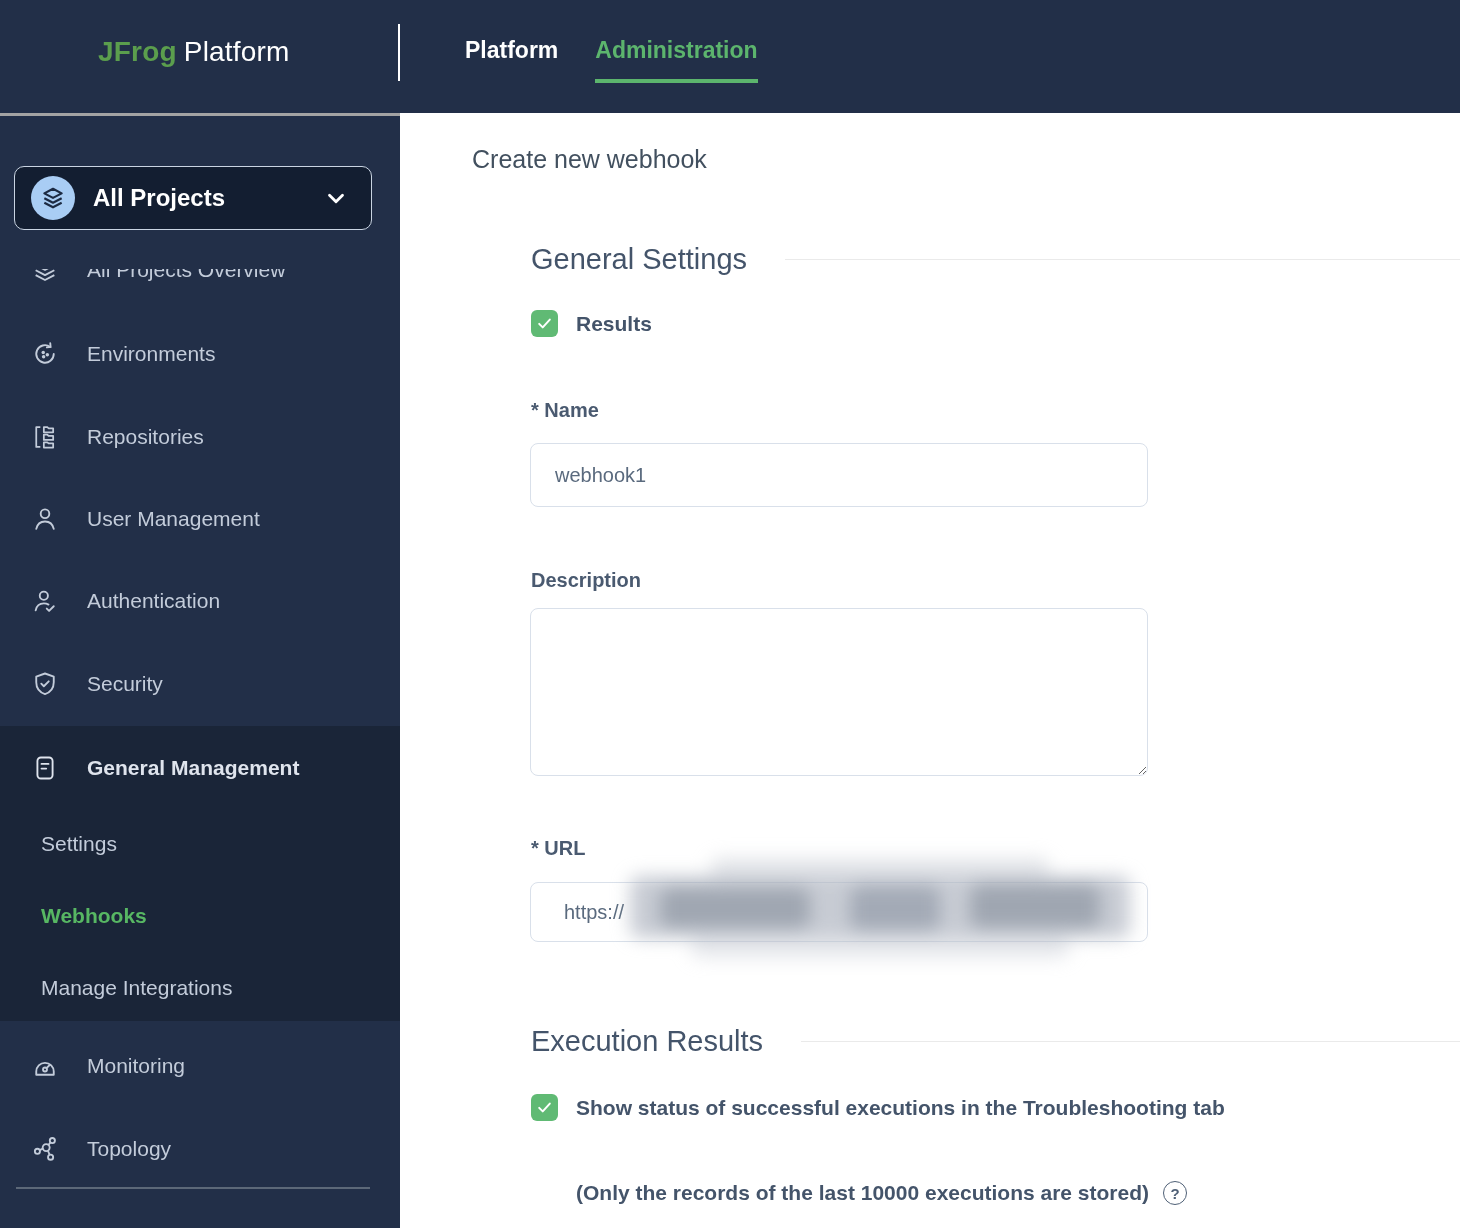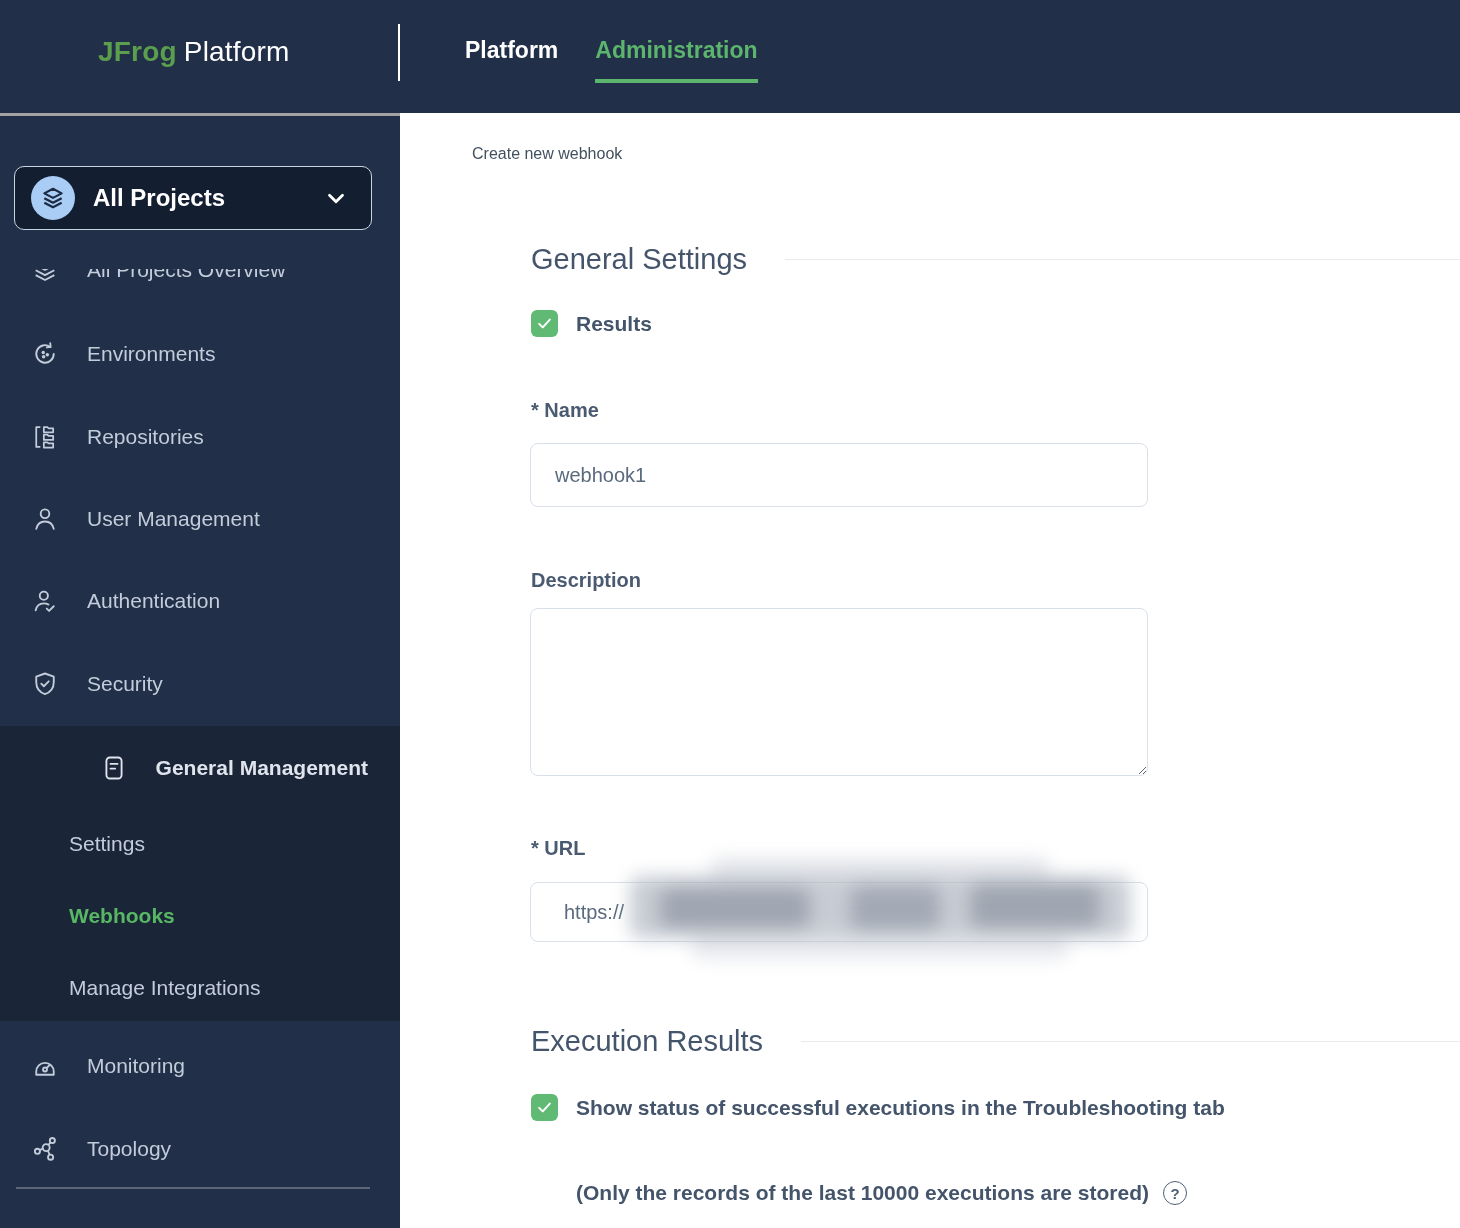--- a/index.html
+++ b/index.html
@@ -31,33 +31,33 @@
   .project-label { color:#ffffff; font-weight:700; font-size:24px; margin-left:18px; flex:1; }
   .project-chevron { color:#ffffff; margin-right:22px; display:flex; }
 
   .nav-row { position:absolute; left:0; width:368px; height:56px;
     display:flex; align-items:center; padding-left:30px; cursor:pointer;
     color:#c3ccda; font-size:21px; }
   .nav-row .nav-icon { width:30px; height:30px; flex:0 0 auto; display:flex;
     align-items:center; justify-content:center; }
   .nav-row .nav-label { margin-left:27px; }
   .nav-row.clipped { clip-path: inset(48% 0 0 0); }
-  .nav-row.section-head { color:#dfe4ed; font-weight:700;justify-content:flex-end; }
-  .nav-row.sub { padding-left:69px; }
+  .nav-row.section-head { color:#dfe4ed; font-weight:700; }
+  .nav-row.sub { padding-left:41px; }
   .nav-row.sub .nav-label { margin-left:0; }
   .nav-row.active-link { color:#57b763; font-weight:700; }
   .section-band { position:absolute; left:0; top:610px; width:400px; height:295px;
     background:#1a2538; }
   .sidebar-divider { position:absolute; left:16px; top:1071px; width:354px; height:2px;
     background:#5c6878; }
 
   
   .main { position:absolute; left:400px; top:113px; width:1060px; height:1115px;
     background:#ffffff; }
-  .page-title { position:absolute; left:72px; top:32px; font-size:16px;
+  .page-title { position:absolute; left:72px; top:32px; font-size:25px;
     color:#42505f; font-weight:400; }
   .section-header { position:absolute; left:131px; right:0; height:30px;
     display:flex; align-items:center; }
   .section-title { font-size:29px; color:#44546a; white-space:nowrap; }
   .section-line { flex:1; height:1px; background:#eaeaea; margin-left:38px; }
 
   .check-row { position:absolute; left:131px; display:flex; align-items:flex-start; }
   .checkbox { width:27px; height:27px; border-radius:6px; background:#60ba74;
     display:flex; align-items:center; justify-content:center; flex:0 0 auto;
     cursor:pointer; }

